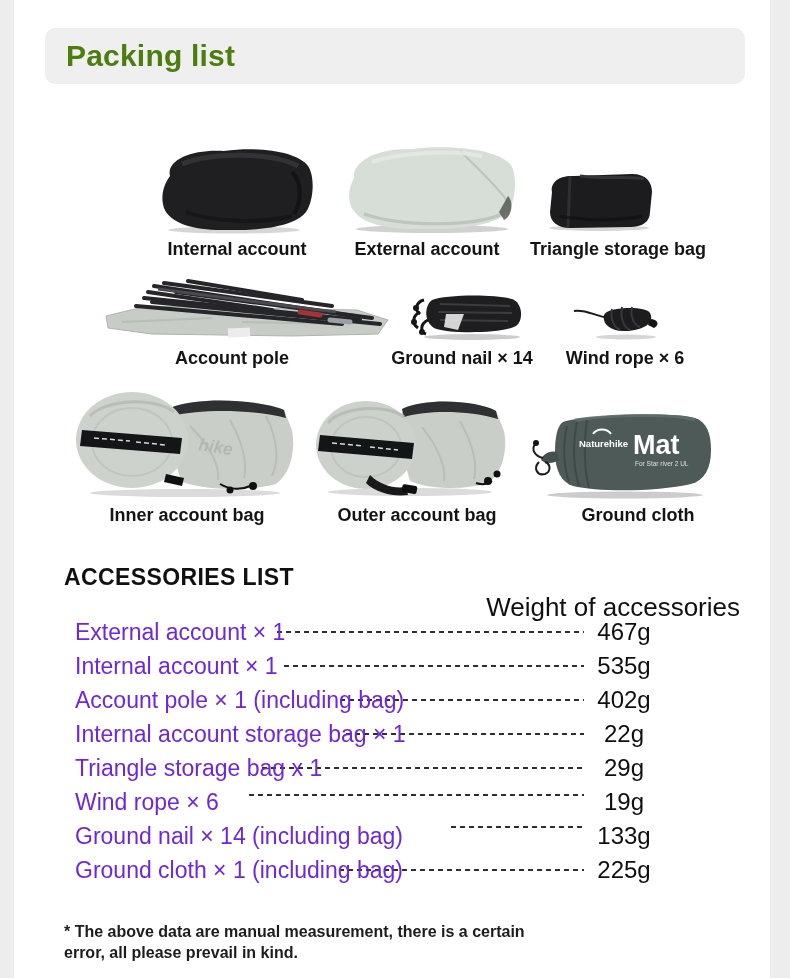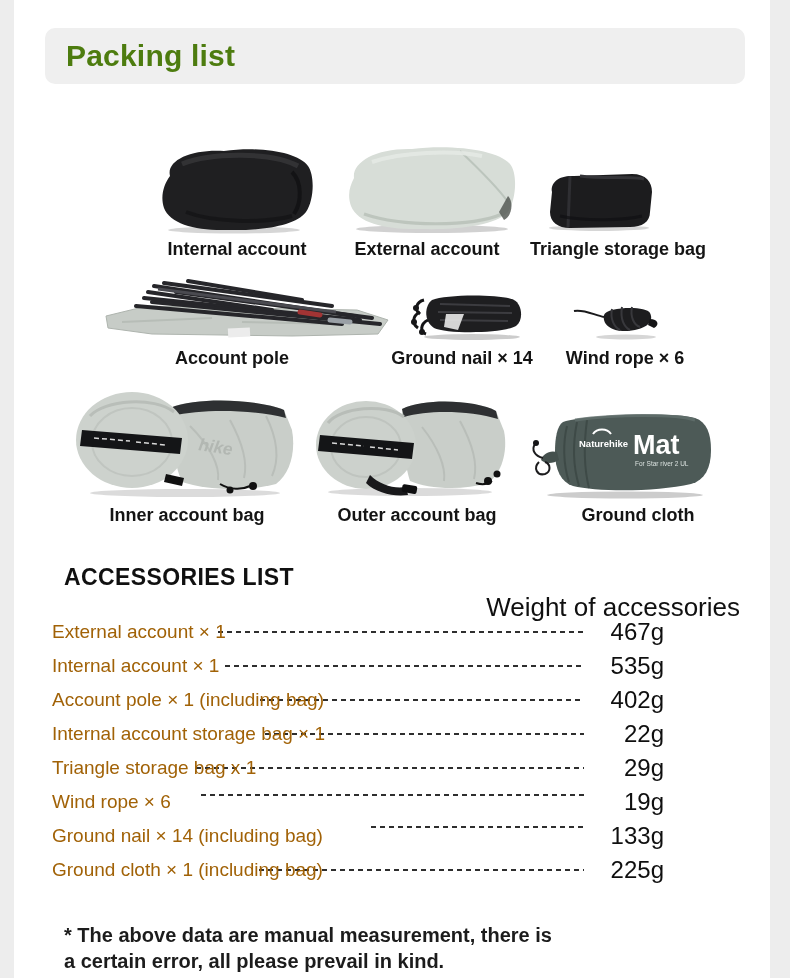--- a/index.html
+++ b/index.html
@@ -18,38 +18,38 @@
   .img{position:absolute;}
   .img svg{display:block;width:100%;height:100%;}
   .cap{
     position:absolute;text-align:center;font-size:18px;font-weight:600;
     color:#141414;white-space:nowrap;
   }
   .sec-heading{position:absolute;left:64px;top:564px;font-size:23px;font-weight:700;letter-spacing:0.4px;color:#101010;}
   .weight-heading{position:absolute;left:464px;top:556px;width:276px;text-align:right;font-size:26px;font-weight:500;color:#101010;margin-top:36px;}
   .acc-list{position:absolute;left:52px;top:615px;width:612px;}
   .acc-row{display:flex;align-items:center;height:34px;}
-  .acc-label{font-size:19px;font-weight:500;white-space:nowrap;color:#a16207;z-index:1;}
+  .acc-label{font-size:23px;font-weight:500;white-space:nowrap;color:#6d28d9;z-index:1;margin-left:23px;}
   .dash{
     flex:1;height:2px;align-self:center;
     background:repeating-linear-gradient(90deg,#2e2e2e 0 5px,transparent 5px 9px);
   }
-  .acc-weight{width:80px;text-align:right;font-size:24px;font-weight:400;color:#0f0f0f;}
+  .acc-weight{width:80px;text-align:center;font-size:24px;font-weight:400;color:#0f0f0f;}
   .acc-row:nth-child(1) .dash{margin-left:-8px;}
   .acc-row:nth-child(2) .dash{margin-left:6px;}
   .acc-row:nth-child(3) .dash{margin-left:-64px;}
   .acc-row:nth-child(4) .dash{margin-left:-60px;}
   .acc-row:nth-child(5) .dash{margin-left:-60px;}
   .acc-row:nth-child(6) .dash{margin-left:30px;transform:translateY(-7px);}
   .acc-row:nth-child(7) .dash{margin-left:48px;transform:translateY(-9px);}
   .acc-row:nth-child(8) .dash{margin-left:-64px;}
   .acc-row:nth-child(9) .dash{margin-left:-62px;}
   .note{
     position:absolute;left:64px;top:922px;width:500px;
-    font-size:20px;font-weight:700;line-height:1.3;color:#1c1c1c;
+    font-size:16px;font-weight:700;line-height:1.3;color:#1c1c1c;
   }
 </style>
 </head>
 <body>
 
 <div class="page">
   <div class="side-strip strip-left"></div>
   <div class="side-strip strip-right"></div>
 
   <div class="header-bar">

